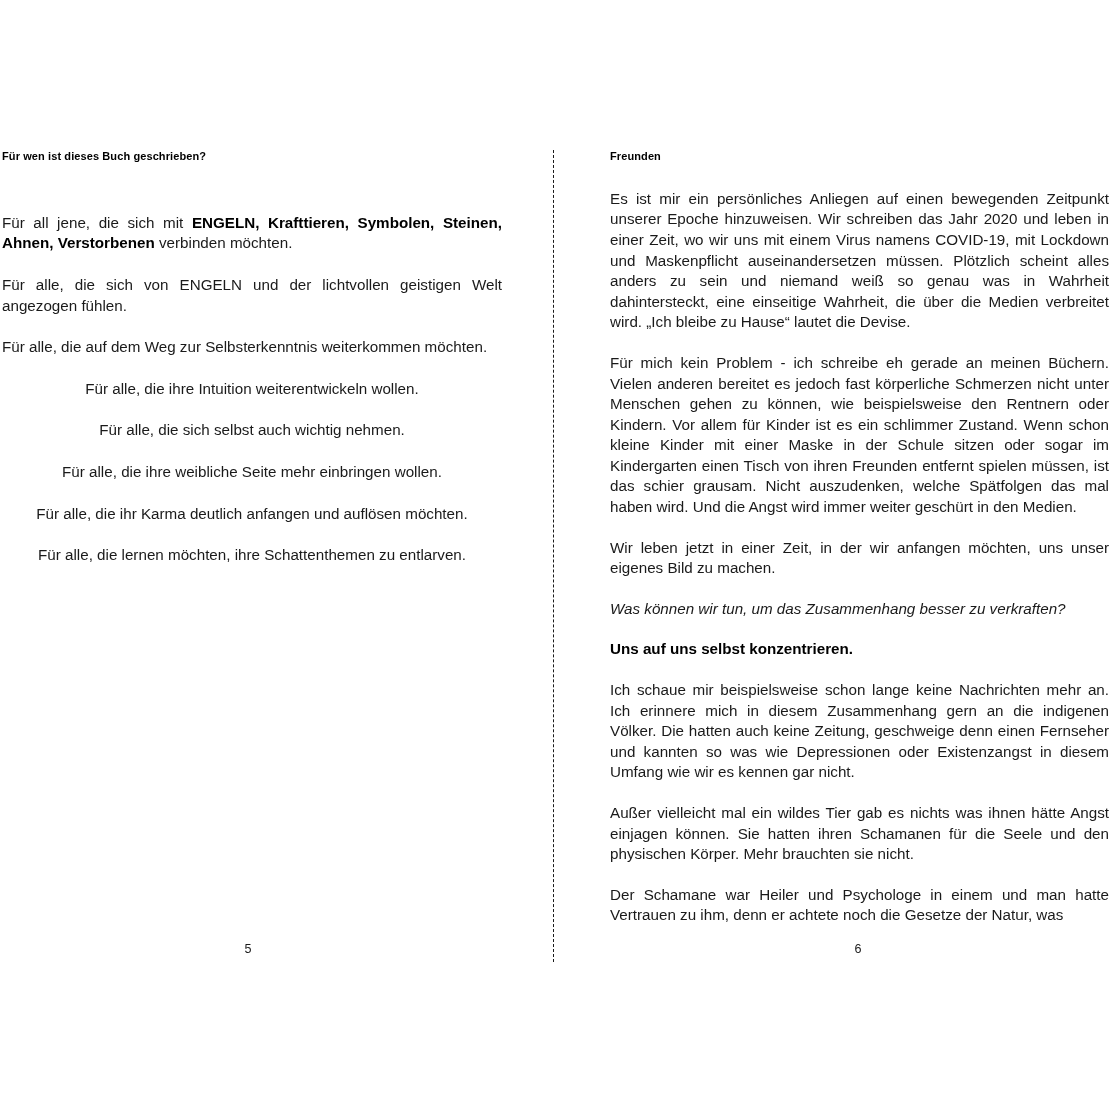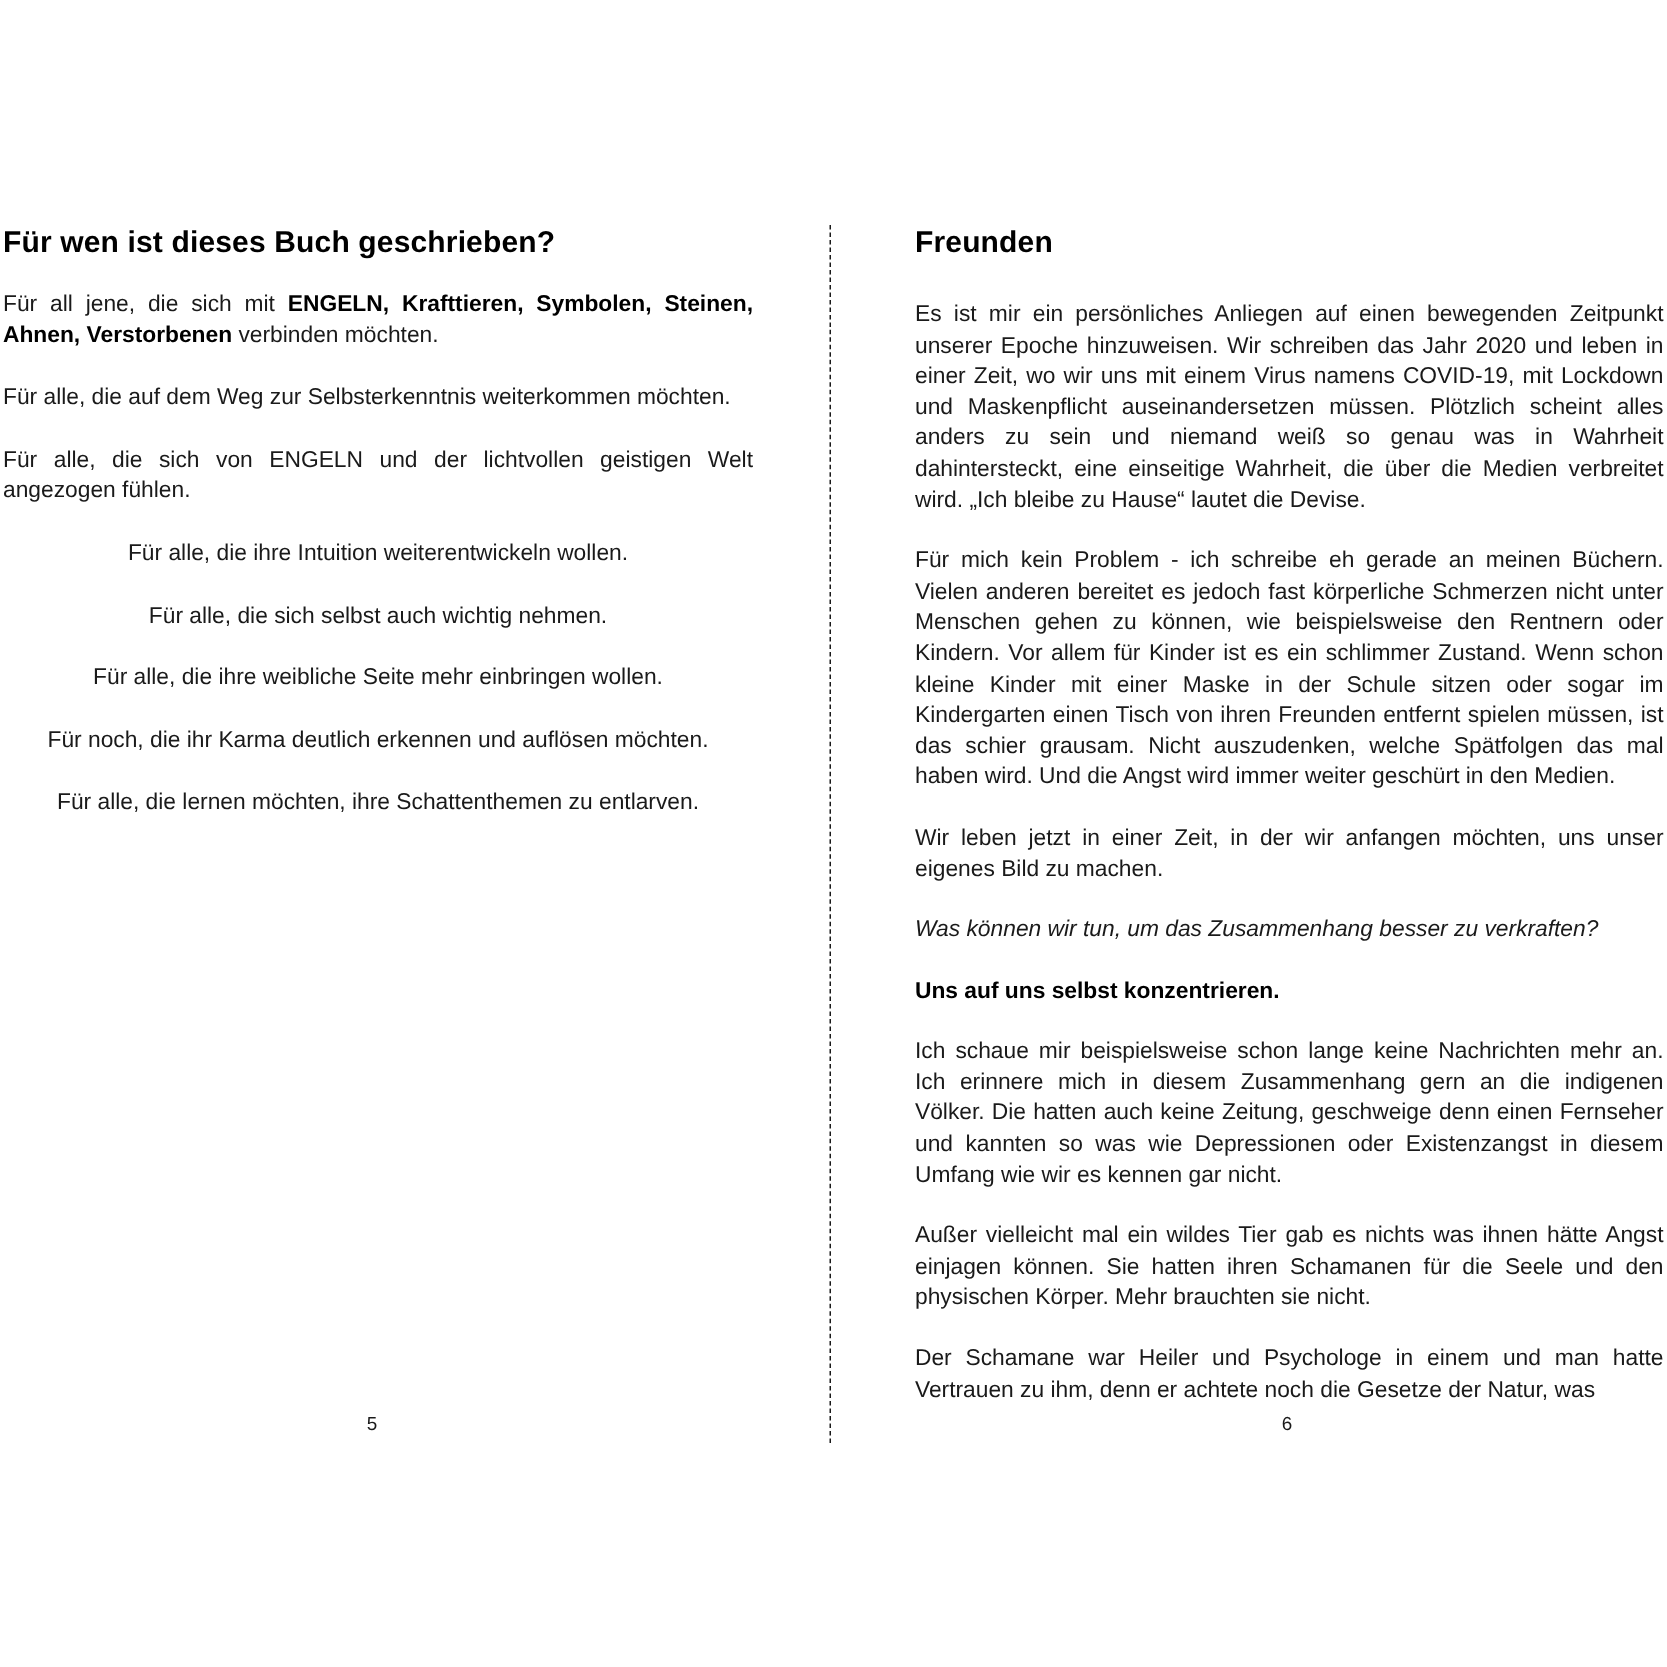--- a/index.html
+++ b/index.html
@@ -44,24 +44,24 @@
     position: absolute;
     left: 553px;
     top: 150px;
     height: 812px;
     width: 0;
     border-left: 1.6px dashed #1a1a1a;
   }
 
   
   h1.heading {
-    font-size: 20px;
+    font-size: 11px;
     font-weight: bold;
     letter-spacing: 0.1px;
-    margin: 0 0 18px 0;
+    margin: 0 0 49px 0;
     line-height: 1.25;
     color: #000;
   }
   .page-right h1.heading {
     margin-bottom: 25px;
   }
 
   p.para {
     font-size: 15.2px;
     line-height: 20.6px;
@@ -112,31 +112,31 @@
 
   <div class="page page-left">
     <div class="page-body">
 
       <h1 class="heading">Für wen ist dieses Buch geschrieben?</h1>
 
       <p class="para">
         <span>Für all jene, die sich mit </span><b>ENGELN, Krafttieren, Symbolen, Steinen, Ahnen, Verstorbenen</b><span> verbinden möchten.</span>
       </p>
 
+      <p class="para">Für alle, die sich von ENGELN und der lichtvollen geistigen Welt angezogen fühlen.</p>
+
       <p class="para">Für alle, die auf dem Weg zur Selbsterkenntnis weiterkommen möchten.</p>
-
-      <p class="para">Für alle, die sich von ENGELN und der lichtvollen geistigen Welt angezogen fühlen.</p>
 
       <p class="para oneline">Für alle, die ihre Intuition weiterentwickeln wollen.</p>
 
       <p class="para oneline">Für alle, die sich selbst auch wichtig nehmen.</p>
 
       <p class="para oneline">Für alle, die ihre weibliche Seite mehr einbringen wollen.</p>
 
-      <p class="para oneline">Für noch, die ihr Karma deutlich erkennen und auflösen möchten.</p>
+      <p class="para oneline">Für alle, die ihr Karma deutlich anfangen und auflösen möchten.</p>
 
       <p class="para oneline">Für alle, die lernen möchten, ihre Schattenthemen zu entlarven.</p>
 
     </div>
   </div>
 
   <div class="gutter-divider"></div>
 
   <div class="page page-right">
     <div class="page-body">

